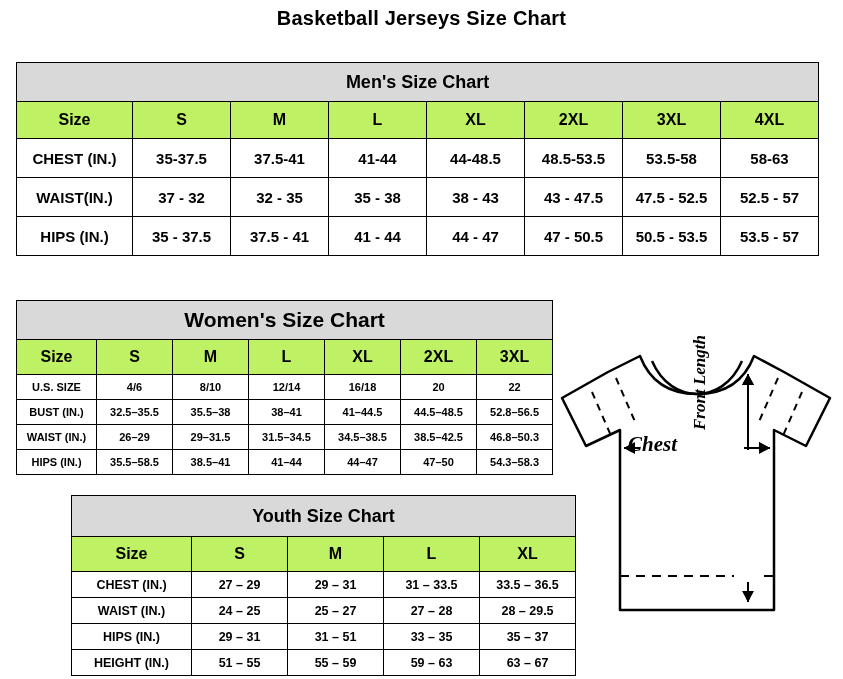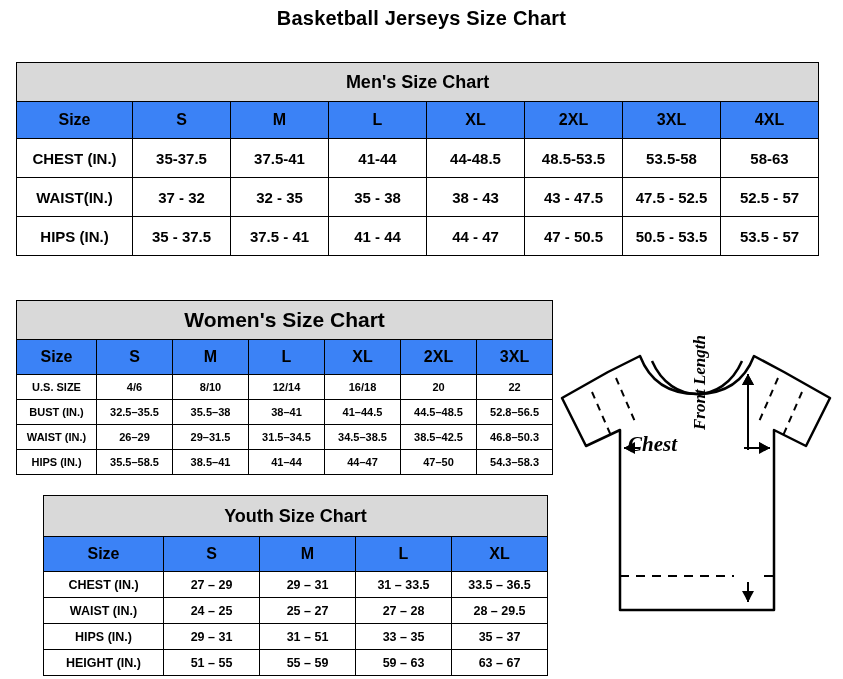--- a/index.html
+++ b/index.html
@@ -38,21 +38,21 @@
     font-weight: bold;
     padding: 0;
   }
   .caption-cell {
     background: #d9d9d9;
     font-size: 17px;
     font-weight: bold;
     margin-left: 43px;
   }
   .hdr-cell {
-    background: #3b82f6;
+    background: #bef264;
     font-size: 15px;
     font-weight: bold;
   }
 
   
   #men-wrap {
     position: absolute;
     left: 16px;
     top: 62px;
   }
@@ -70,21 +70,21 @@
   }
   #women-table { width: 536px; }
   #women-table .caption-cell { height: 38px; font-size: 21px; }
   #women-table tr.hdr td { height: 34px; font-size: 16px; }
   #women-table tr.datarow td { height: 24px; font-size: 11px; }
   #women-table td.rowlab { font-size: 11.5px; }
 
   
   #youth-wrap {
     position: absolute;
-    left: 4px;
+    left: 32px;
     top: 495px;
     padding-left: 39px;
   }
   #youth-table { width: 504px; }
   #youth-table .caption-cell { height: 40px; font-size: 18px; }
   #youth-table tr.hdr td { height: 34px; font-size: 16px; }
   #youth-table tr.datarow td { height: 25px; font-size: 12.5px; }
   #youth-table td.rowlab { font-size: 12px; }
 
   

